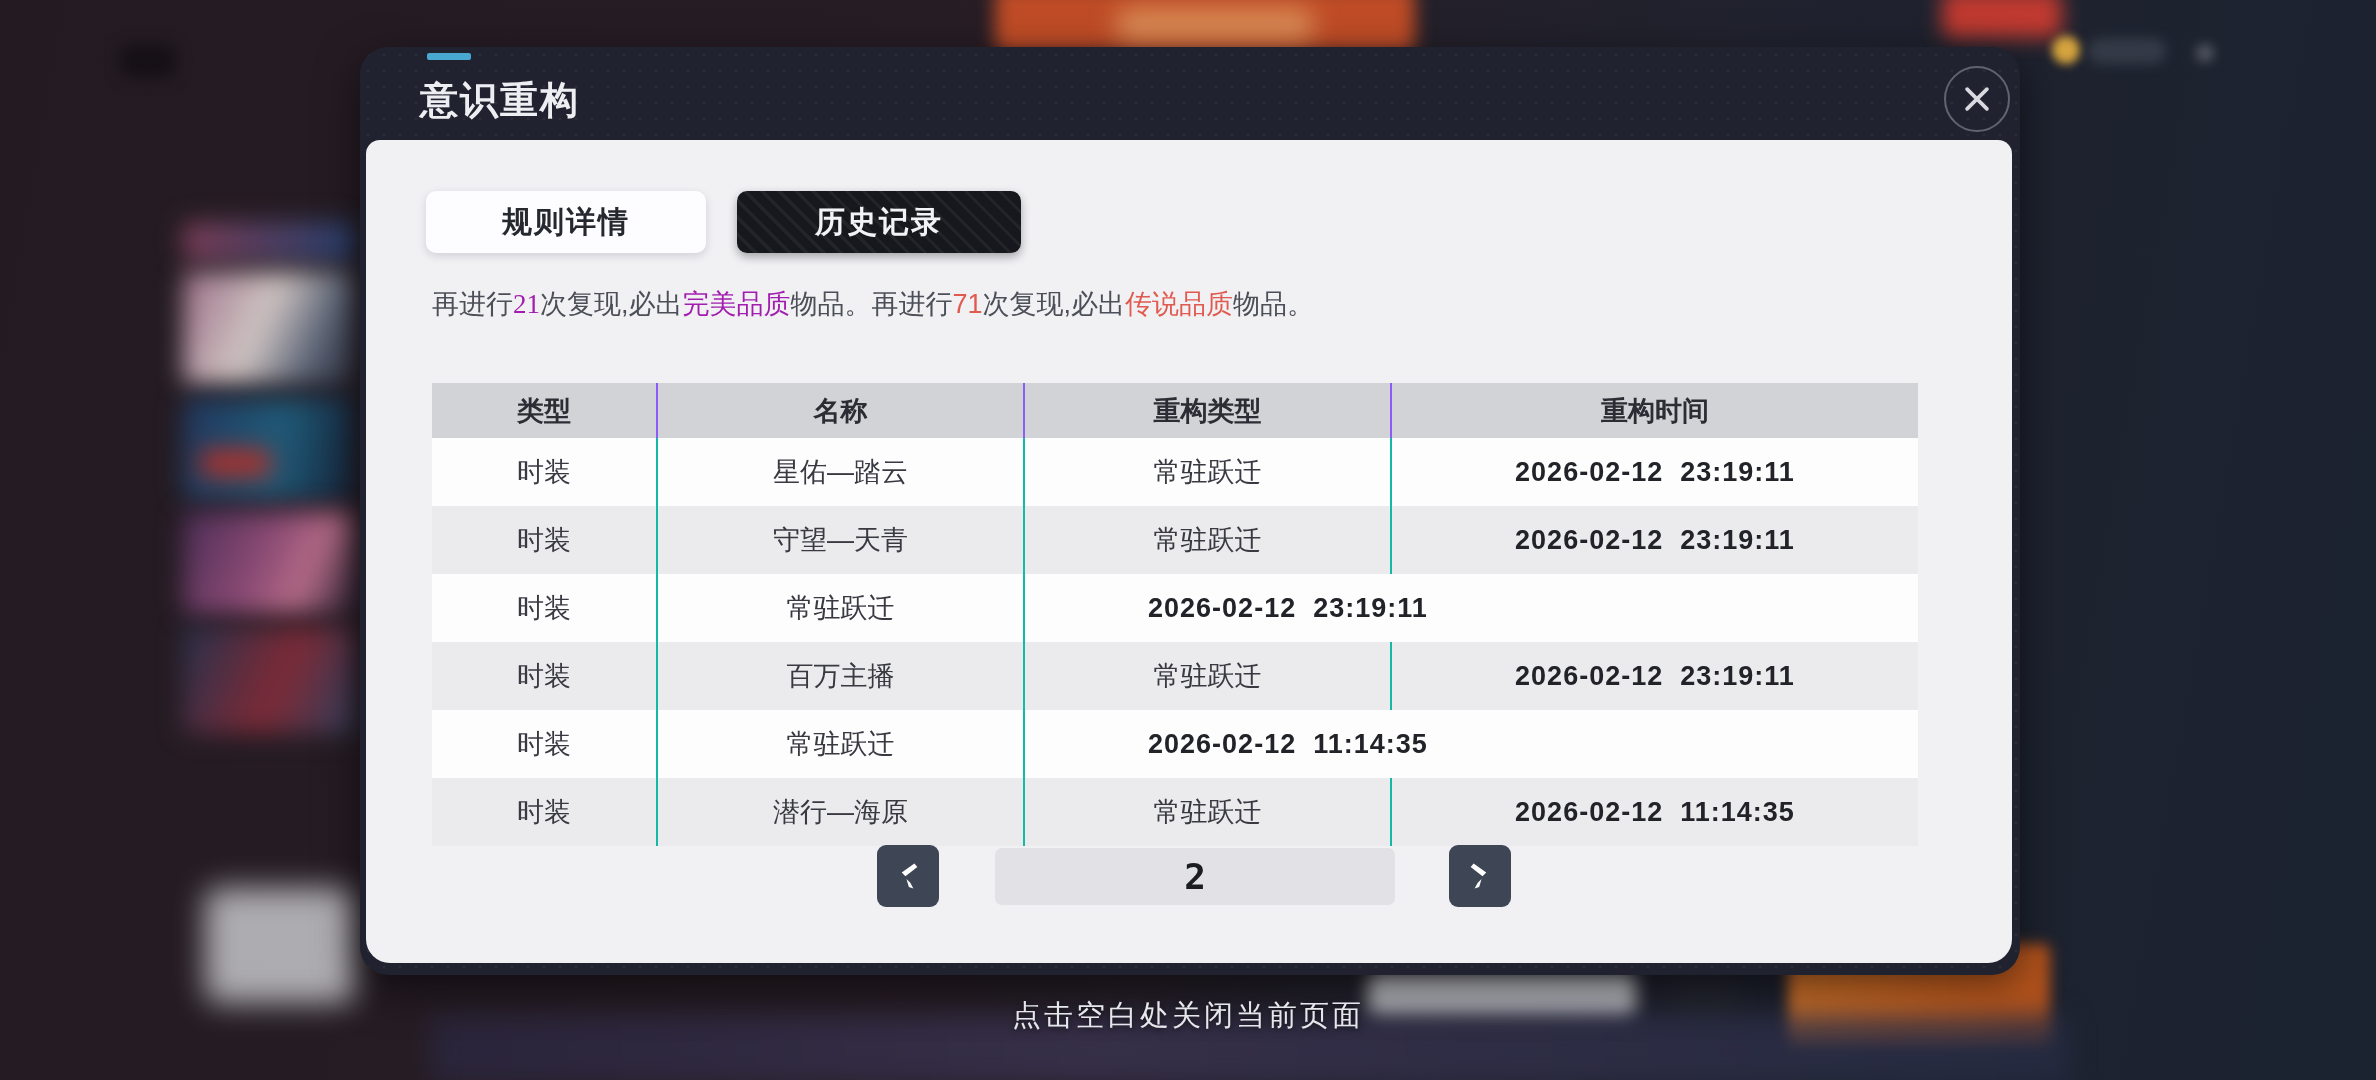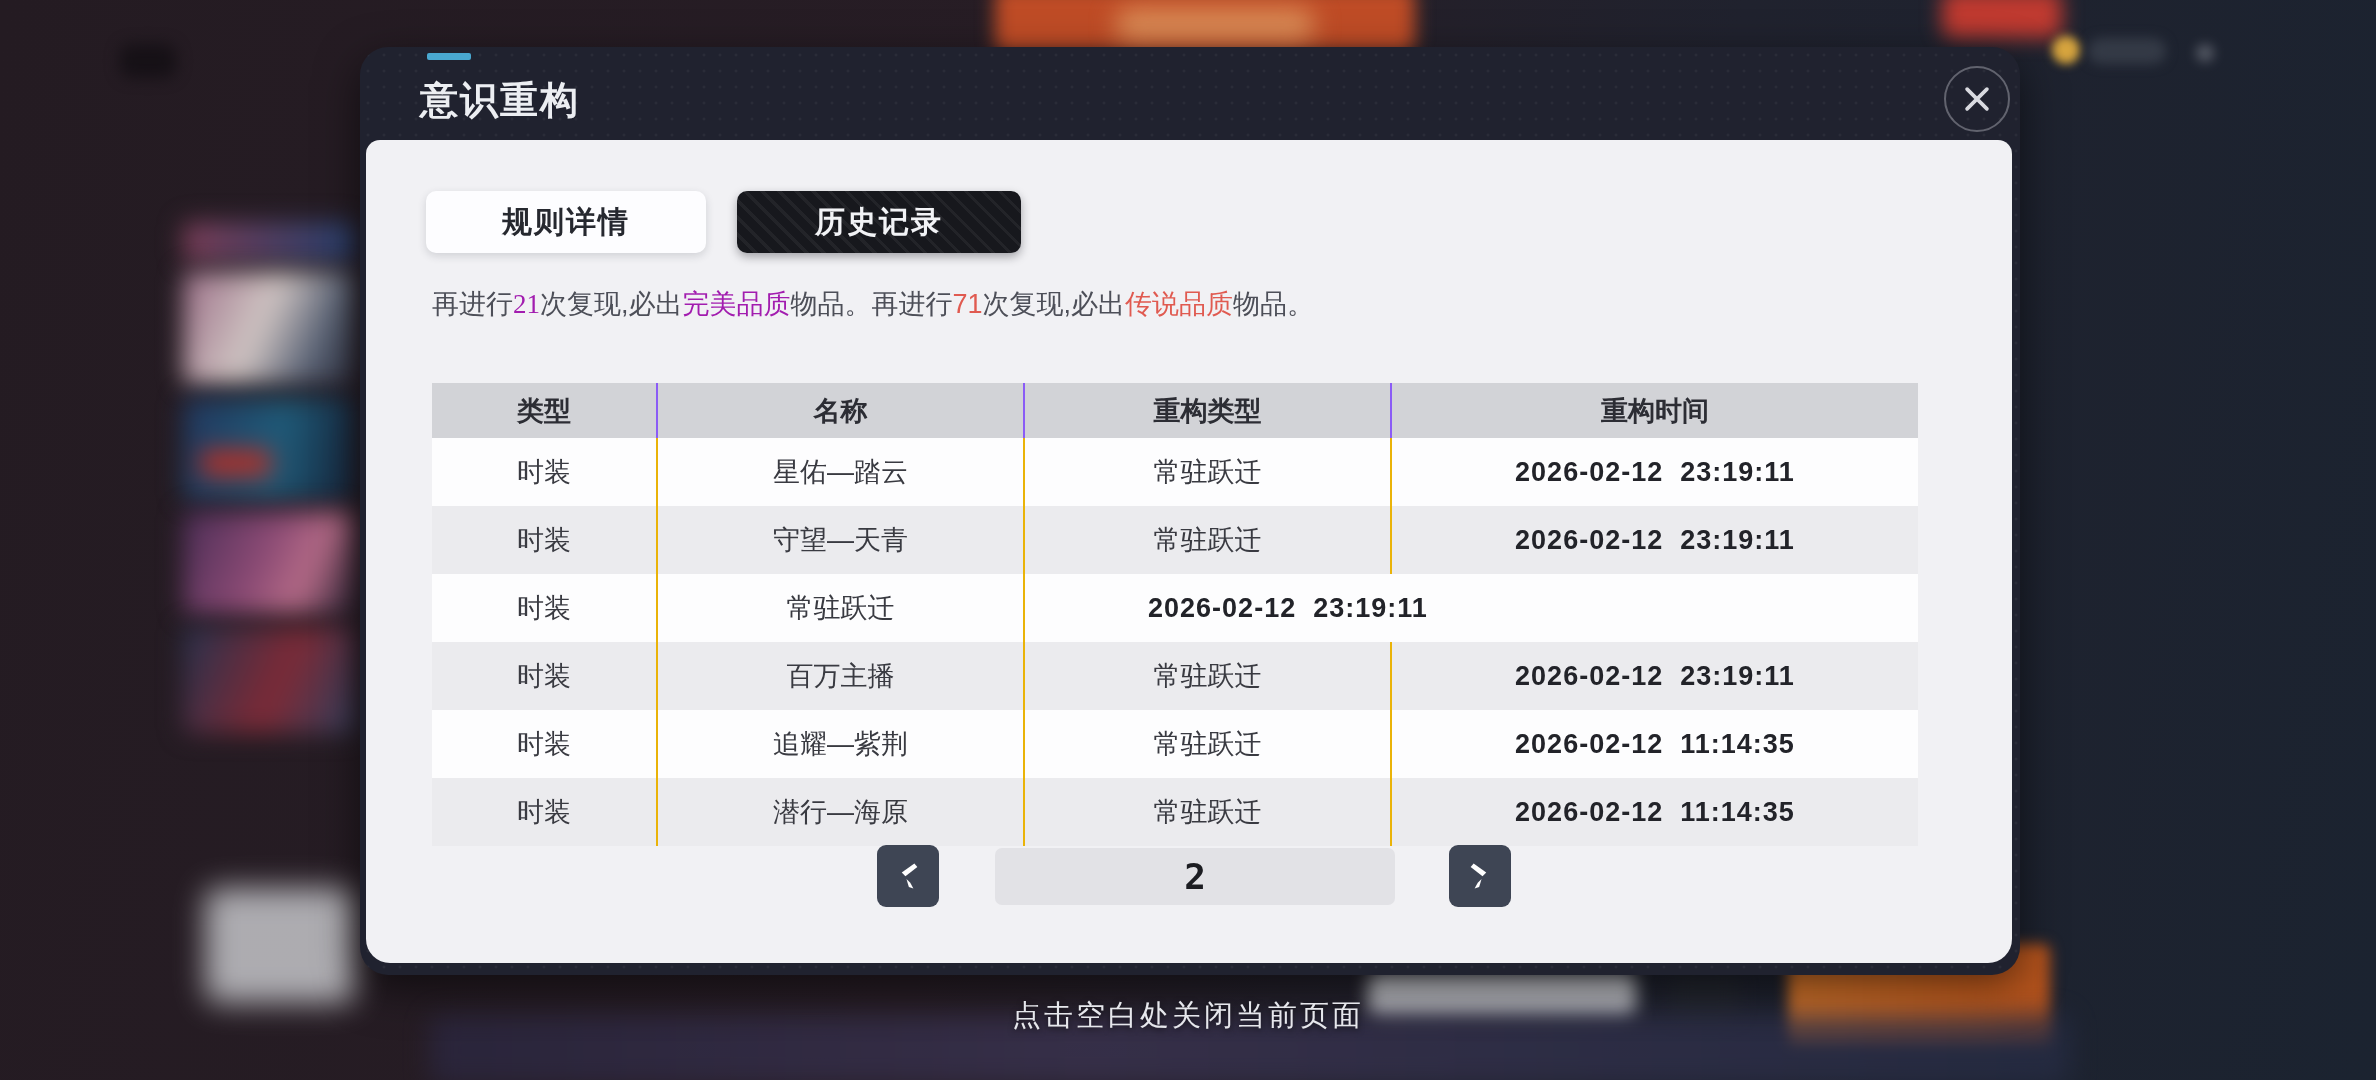--- a/index.html
+++ b/index.html
@@ -71,21 +71,21 @@
 
   
   .tbl { position:absolute; left:66px; top:243px; width:1486px; border-collapse:collapse; }
   .tbl-head { display:flex; height:55px; background:#d2d3d7; }
   .tbl-head .cell { font-weight:bold; color:#2c2d34; font-size:27px; border-right:2px solid #8b5cf6; }
   .tbl-head .cell:last-child { border-right:none; }
   .row { display:flex; height:68px; }
   .row.odd  { background:#fdfdfe; }
   .row.even { background:#ebebee; }
   .cell { display:flex; align-items:center; justify-content:center; font-size:27px; }
-  .row .cell { border-right:2px solid #eab308; color:#393a41; }
+  .row .cell { border-right:2px solid #14b8a6; color:#393a41; }
   .row .cell:last-child { border-right:none; }
   .c1 { width:15.2%; } .c2 { width:24.7%; } .c3 { width:24.7%; } .c4 { width:35.4%; }
   .name-blue { color:#5b79d8; }
   .name-red  { color:#e2524c; }
   .cell.time { color:#222329; font-weight:bold; white-space:pre; letter-spacing:1px; }
 
   
   .pager { position:absolute; left:0; top:705px; width:100%; height:64px; }
   .page-btn { position:absolute; top:0; width:62px; height:62px; background:#3e4554; border-radius:9px;
     display:flex; align-items:center; justify-content:center; cursor:pointer; }
@@ -172,21 +172,20 @@
             <div class="cell c4 time">2026-02-12  23:19:11</div>
           </div>
           <div class="row even">
             <div class="cell c1">时装</div>
             <div class="cell c2 name-red">百万主播</div>
             <div class="cell c3">常驻跃迁</div>
             <div class="cell c4 time">2026-02-12  23:19:11</div>
           </div>
           <div class="row odd">
             <div class="cell c1">时装</div>
-            <div class="cell c2 name-blue">追耀—紫荆</div>
             <div class="cell c3">常驻跃迁</div>
             <div class="cell c4 time">2026-02-12  11:14:35</div>
           </div>
           <div class="row even">
             <div class="cell c1">时装</div>
             <div class="cell c2 name-blue">潜行—海原</div>
             <div class="cell c3">常驻跃迁</div>
             <div class="cell c4 time">2026-02-12  11:14:35</div>
           </div>
         </div>

